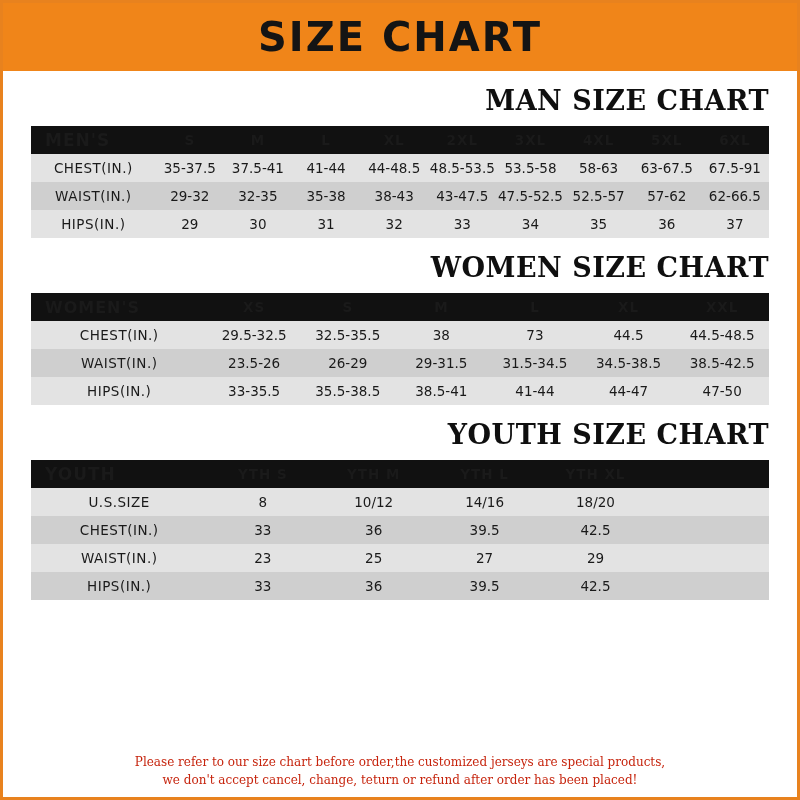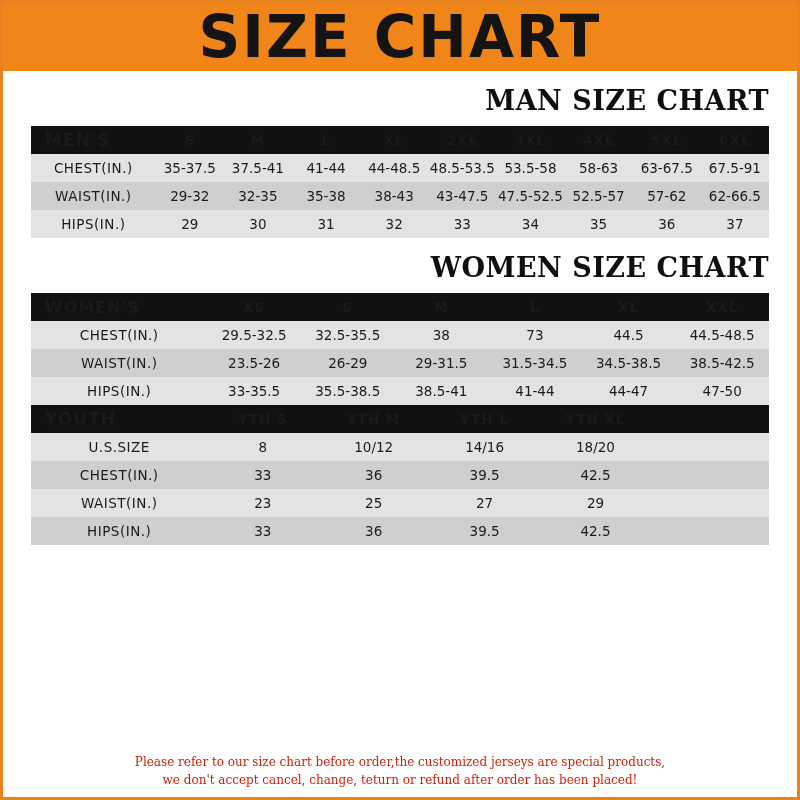--- a/index.html
+++ b/index.html
@@ -24,21 +24,21 @@
   .banner {
     background: #f08519;
     height: 68px;
     display: flex;
     align-items: center;
     justify-content: center;
   }
   .banner-title {
     font-family: "DejaVu Sans", sans-serif;
     font-weight: bold;
-    font-size: 58px;
+    font-size: 40px;
     letter-spacing: 2px;
     color: #141414;
     line-height: 1;
   }
   .section {
     padding: 0 28px;
   }
   .section-title {
     text-align: right;
     font-family: "DejaVu Serif", serif;
@@ -198,20 +198,21 @@
         <td>38.5-41</td>
         <td>41-44</td>
         <td>44-47</td>
         <td>47-50</td>
       </tr>
     </tbody>
       </table>
   </div>
 
   <div class="section">
+    <div class="section-title">YOUTH SIZE CHART</div>
     <table class="size-table youth-table">
       <tbody>
           <tr class="hdr-row">
         <th class="first" style="width:22%">YOUTH</th>
         <th>YTH S</th>
         <th>YTH M</th>
         <th>YTH L</th>
         <th>YTH XL</th>
         <th style="width:16%"></th>
       </tr>

